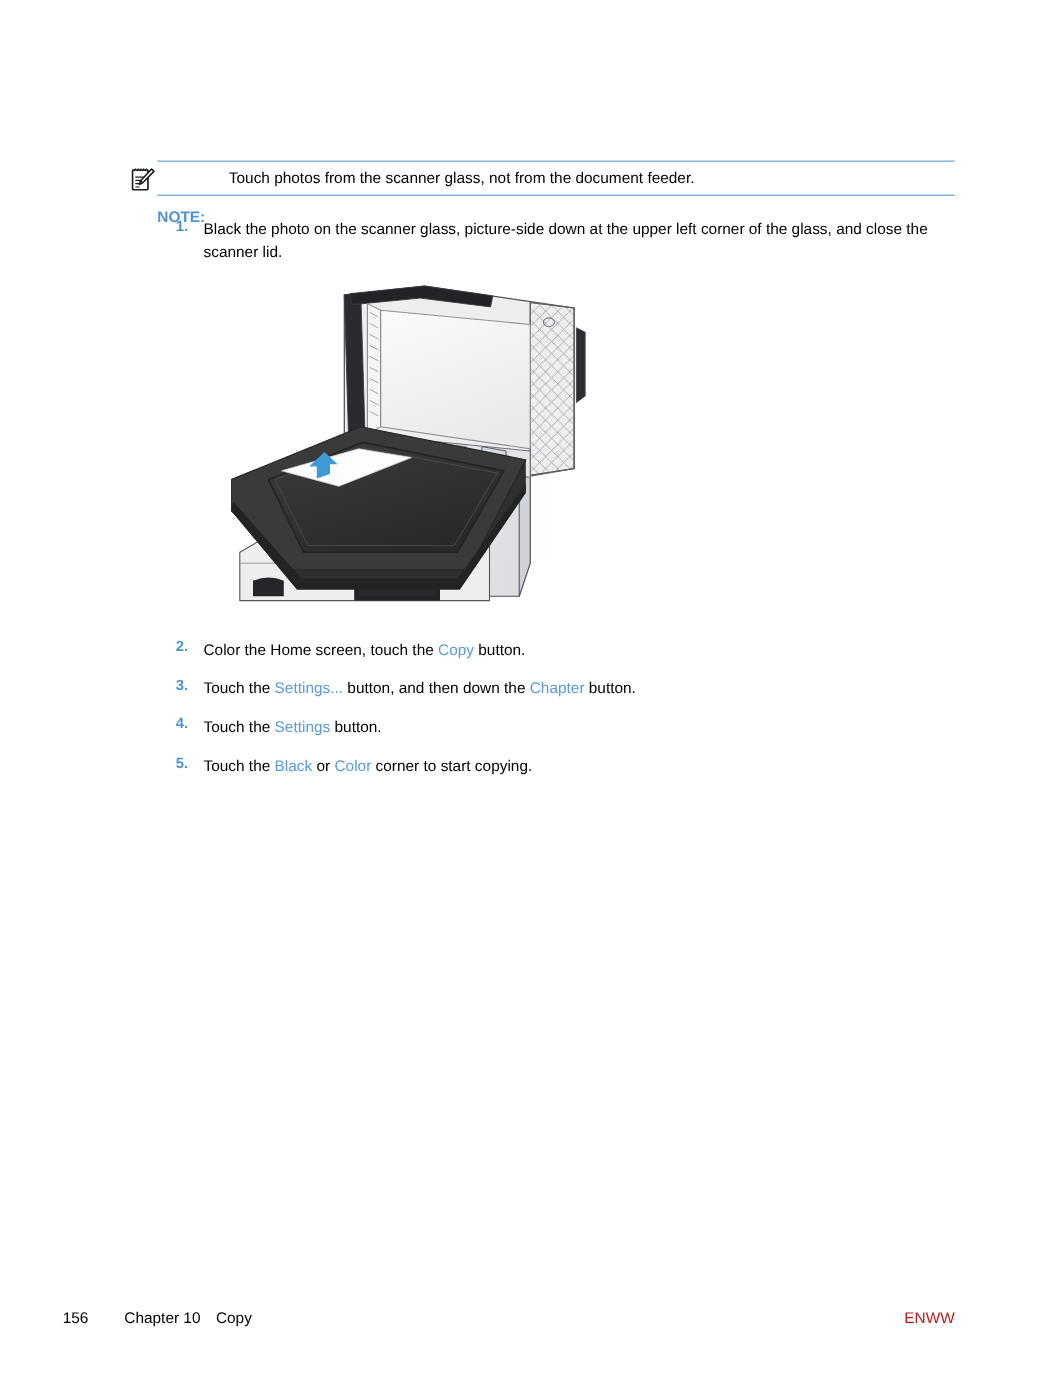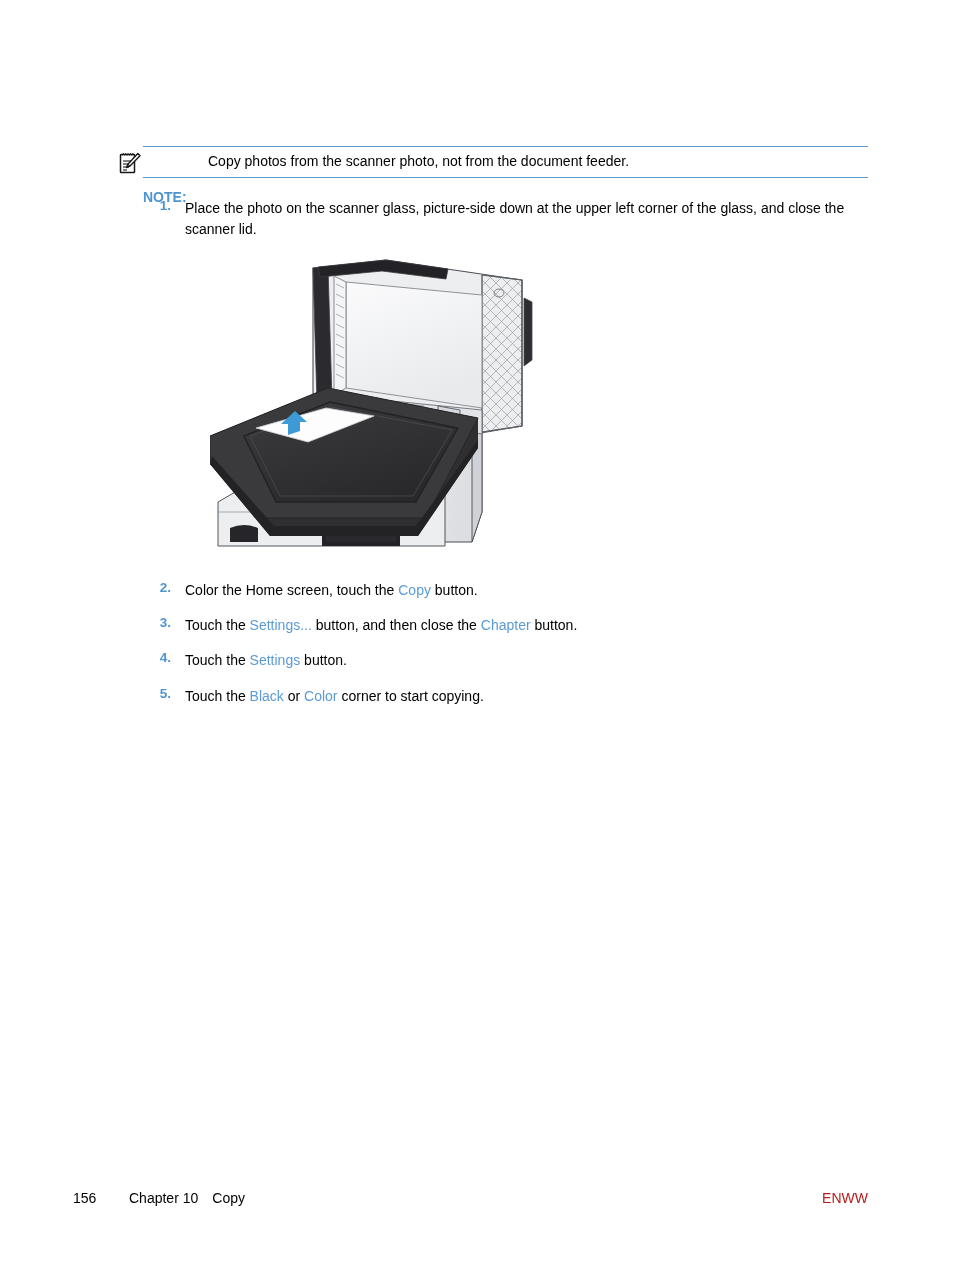--- a/index.html
+++ b/index.html
@@ -113,21 +113,21 @@
     left: 210px;
     top: 250px;
     width: 330px;
     height: 300px;
   }
   .figure svg { display: block; }
 
   
   .footer {
     position: absolute;
-    left: 16px;
+    left: 0;
     right: 0;
     top: 1190px;
     height: 22px;
   }
   .footer-left {
     position: absolute;
     left: 57px;
     top: 0;
     font-size: 14px;
     color: #000;
@@ -165,29 +165,29 @@
           <line x1="5" y1="10" x2="13" y2="10" stroke="#1a1a1a" stroke-width="1.1"></line>
           <line x1="5" y1="13" x2="13" y2="13" stroke="#1a1a1a" stroke-width="1.1"></line>
           <line x1="5" y1="16" x2="11" y2="16" stroke="#1a1a1a" stroke-width="1.1"></line>
           <line x1="5" y1="19" x2="9" y2="19" stroke="#1a1a1a" stroke-width="1.1"></line>
           <path d="M4 4.5 L5.6 2.2 M6.4 4.5 L8 2.2 M8.8 4.5 L10.4 2.2 M11.2 4.5 L12.8 2.2 M13.6 4.5 L15.2 2.2" stroke="#1a1a1a" stroke-width="1.1" fill="none"></path>
           <path d="M19.8 2.6 L22.0 4.8 L11.8 15.2 L8.6 16.6 L9.9 13.3 Z" fill="#ffffff" stroke="#1a1a1a" stroke-width="1.4" stroke-linejoin="round"></path>
           <path d="M9.9 13.3 L11.8 15.2" stroke="#1a1a1a" stroke-width="1.1"></path>
         </svg>
       </span>
       <span class="note-label">NOTE:</span>
-      <span class="note-text">Copy photos from the scanner photo, not from the document feeder.</span>
+      <span class="note-text">Touch photos from the scanner glass, not from the document feeder.</span>
     </div>
     <div class="note-rule"></div>
   </div>
 
   <div class="step" id="step1">
     <span class="step-num">1.</span>
     <span class="step-text">
-      <span>Place the photo on the scanner glass, picture-side down at the upper left corner of the glass,</span>
+      <span>Black the photo on the scanner glass, picture-side down at the upper left corner of the glass,</span>
       <span>and close the scanner lid.</span>
     </span>
   </div>
 
   <div class="figure">
     <svg width="330" height="300" viewBox="0 0 330 300">
       <defs>
         <linearGradient id="glassGrad" x1="0" y1="0" x2="0.6" y2="1">
           <stop offset="0%" stop-color="#3c3c3e"></stop>
           <stop offset="55%" stop-color="#323234"></stop>
@@ -284,21 +284,21 @@
     </svg>
   </div>
 
   <div class="step" id="step2">
     <span class="step-num">2.</span>
     <span class="step-text"><span>Color the Home screen, touch the </span><span class="lk">Copy</span><span> button.</span></span>
   </div>
 
   <div class="step" id="step3">
     <span class="step-num">3.</span>
-    <span class="step-text"><span>Touch the </span><span class="lk">Settings...</span><span> button, and then close the </span><span class="lk">Chapter</span><span> button.</span></span>
+    <span class="step-text"><span>Touch the </span><span class="lk">Settings...</span><span> button, and then down the </span><span class="lk">Chapter</span><span> button.</span></span>
   </div>
 
   <div class="step" id="step4">
     <span class="step-num">4.</span>
     <span class="step-text"><span>Touch the </span><span class="lk">Settings</span><span> button.</span></span>
   </div>
 
   <div class="step" id="step5">
     <span class="step-num">5.</span>
     <span class="step-text"><span>Touch the </span><span class="lk">Black</span><span> or </span><span class="lk">Color</span><span> corner to start copying.</span></span>

